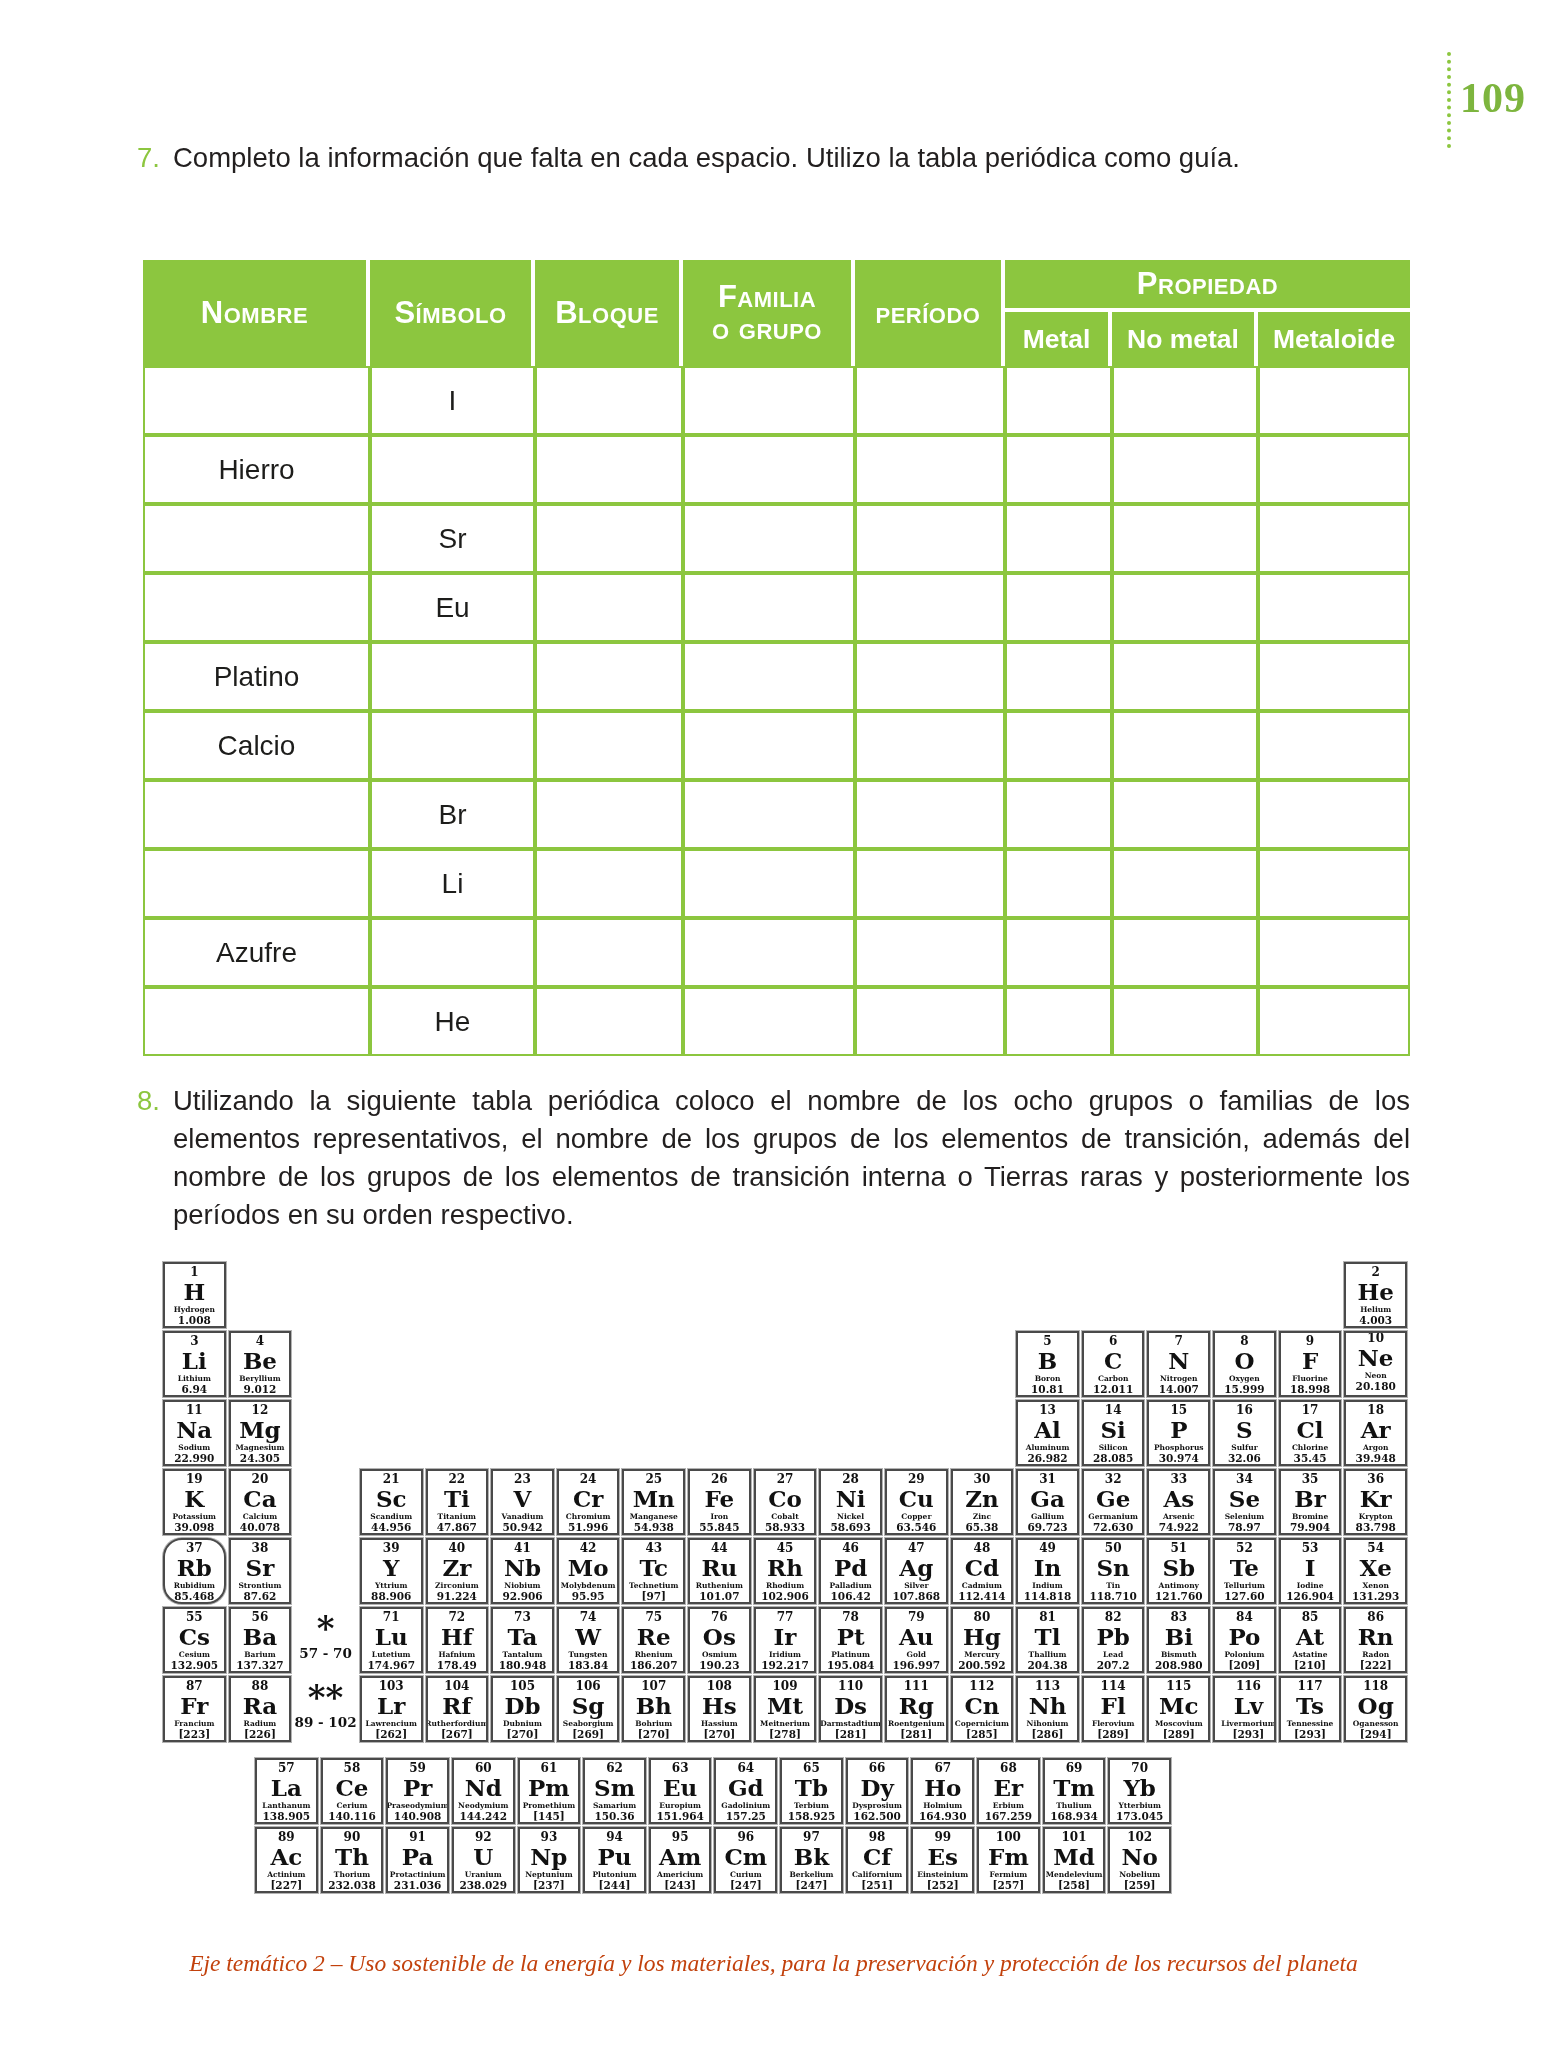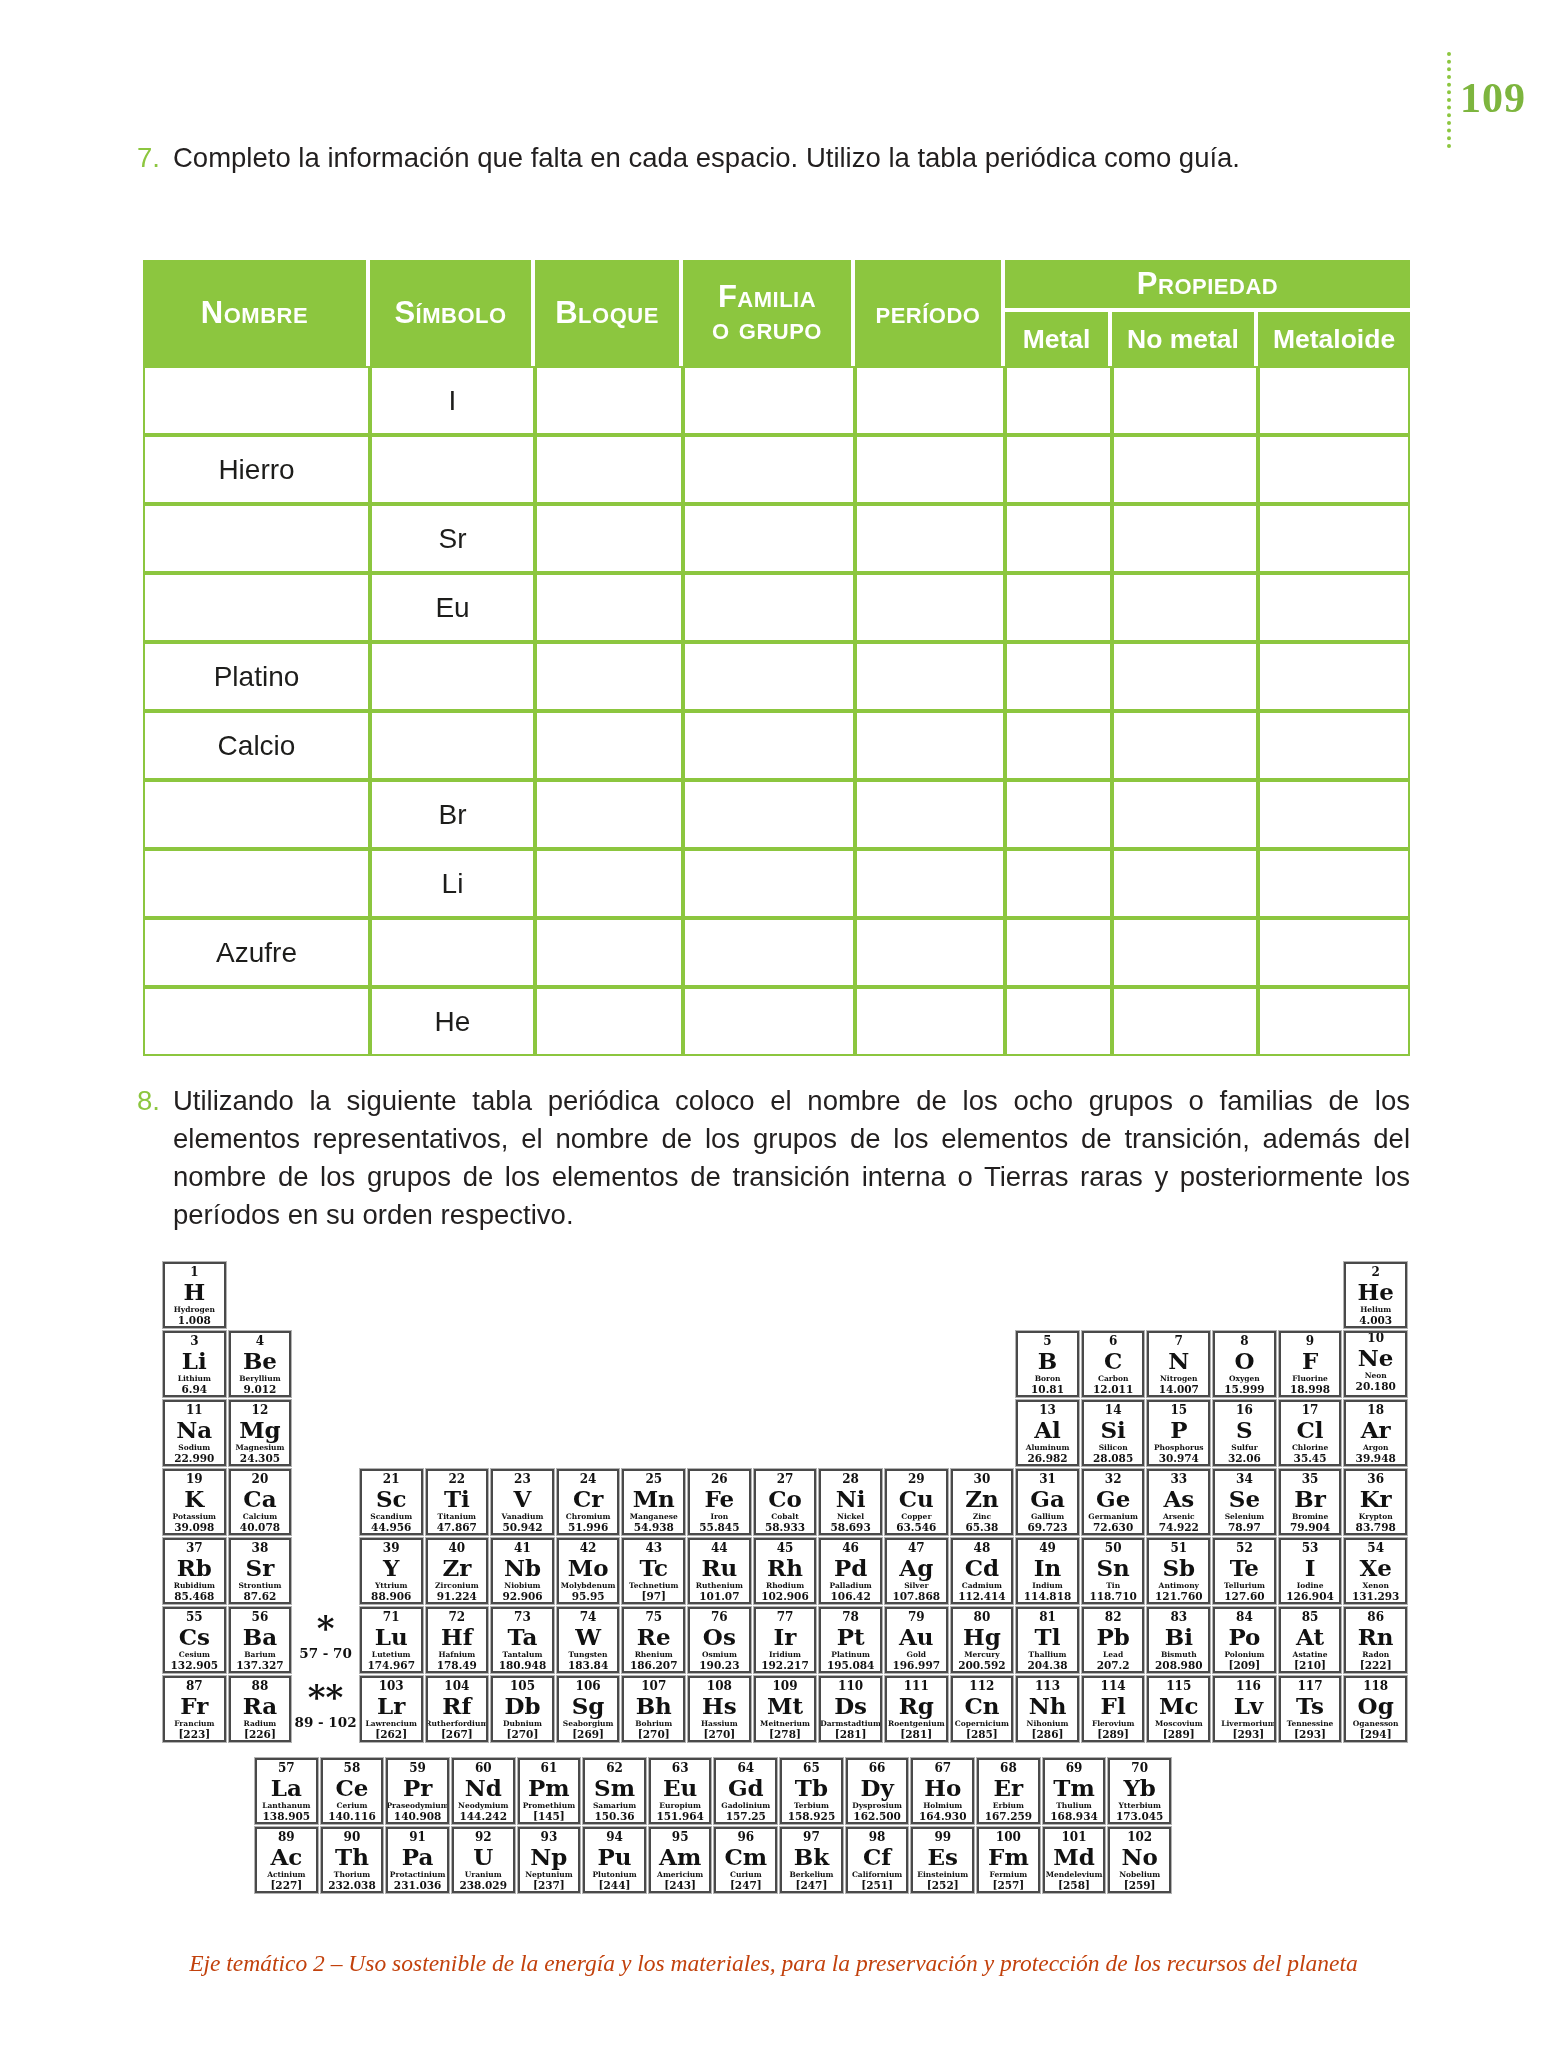--- a/index.html
+++ b/index.html
@@ -416,21 +416,21 @@
         <div class="psym">Br</div>
         <div class="pname">Bromine</div>
         <div class="pmass">79.904</div>
       </div>
       <div class="pcell" style="grid-area: 4 / 19;">
         <div class="pnum">36</div>
         <div class="psym">Kr</div>
         <div class="pname">Krypton</div>
         <div class="pmass">83.798</div>
       </div>
-      <div class="pcell" style="grid-area: 5 / 1;">
+      <div class="pcell" style="grid-area: 5 / 1; border-radius: 19px;">
         <div class="pnum">37</div>
         <div class="psym">Rb</div>
         <div class="pname">Rubidium</div>
         <div class="pmass">85.468</div>
       </div>
       <div class="pcell" style="grid-area: 5 / 2;">
         <div class="pnum">38</div>
         <div class="psym">Sr</div>
         <div class="pname">Strontium</div>
         <div class="pmass">87.62</div>

